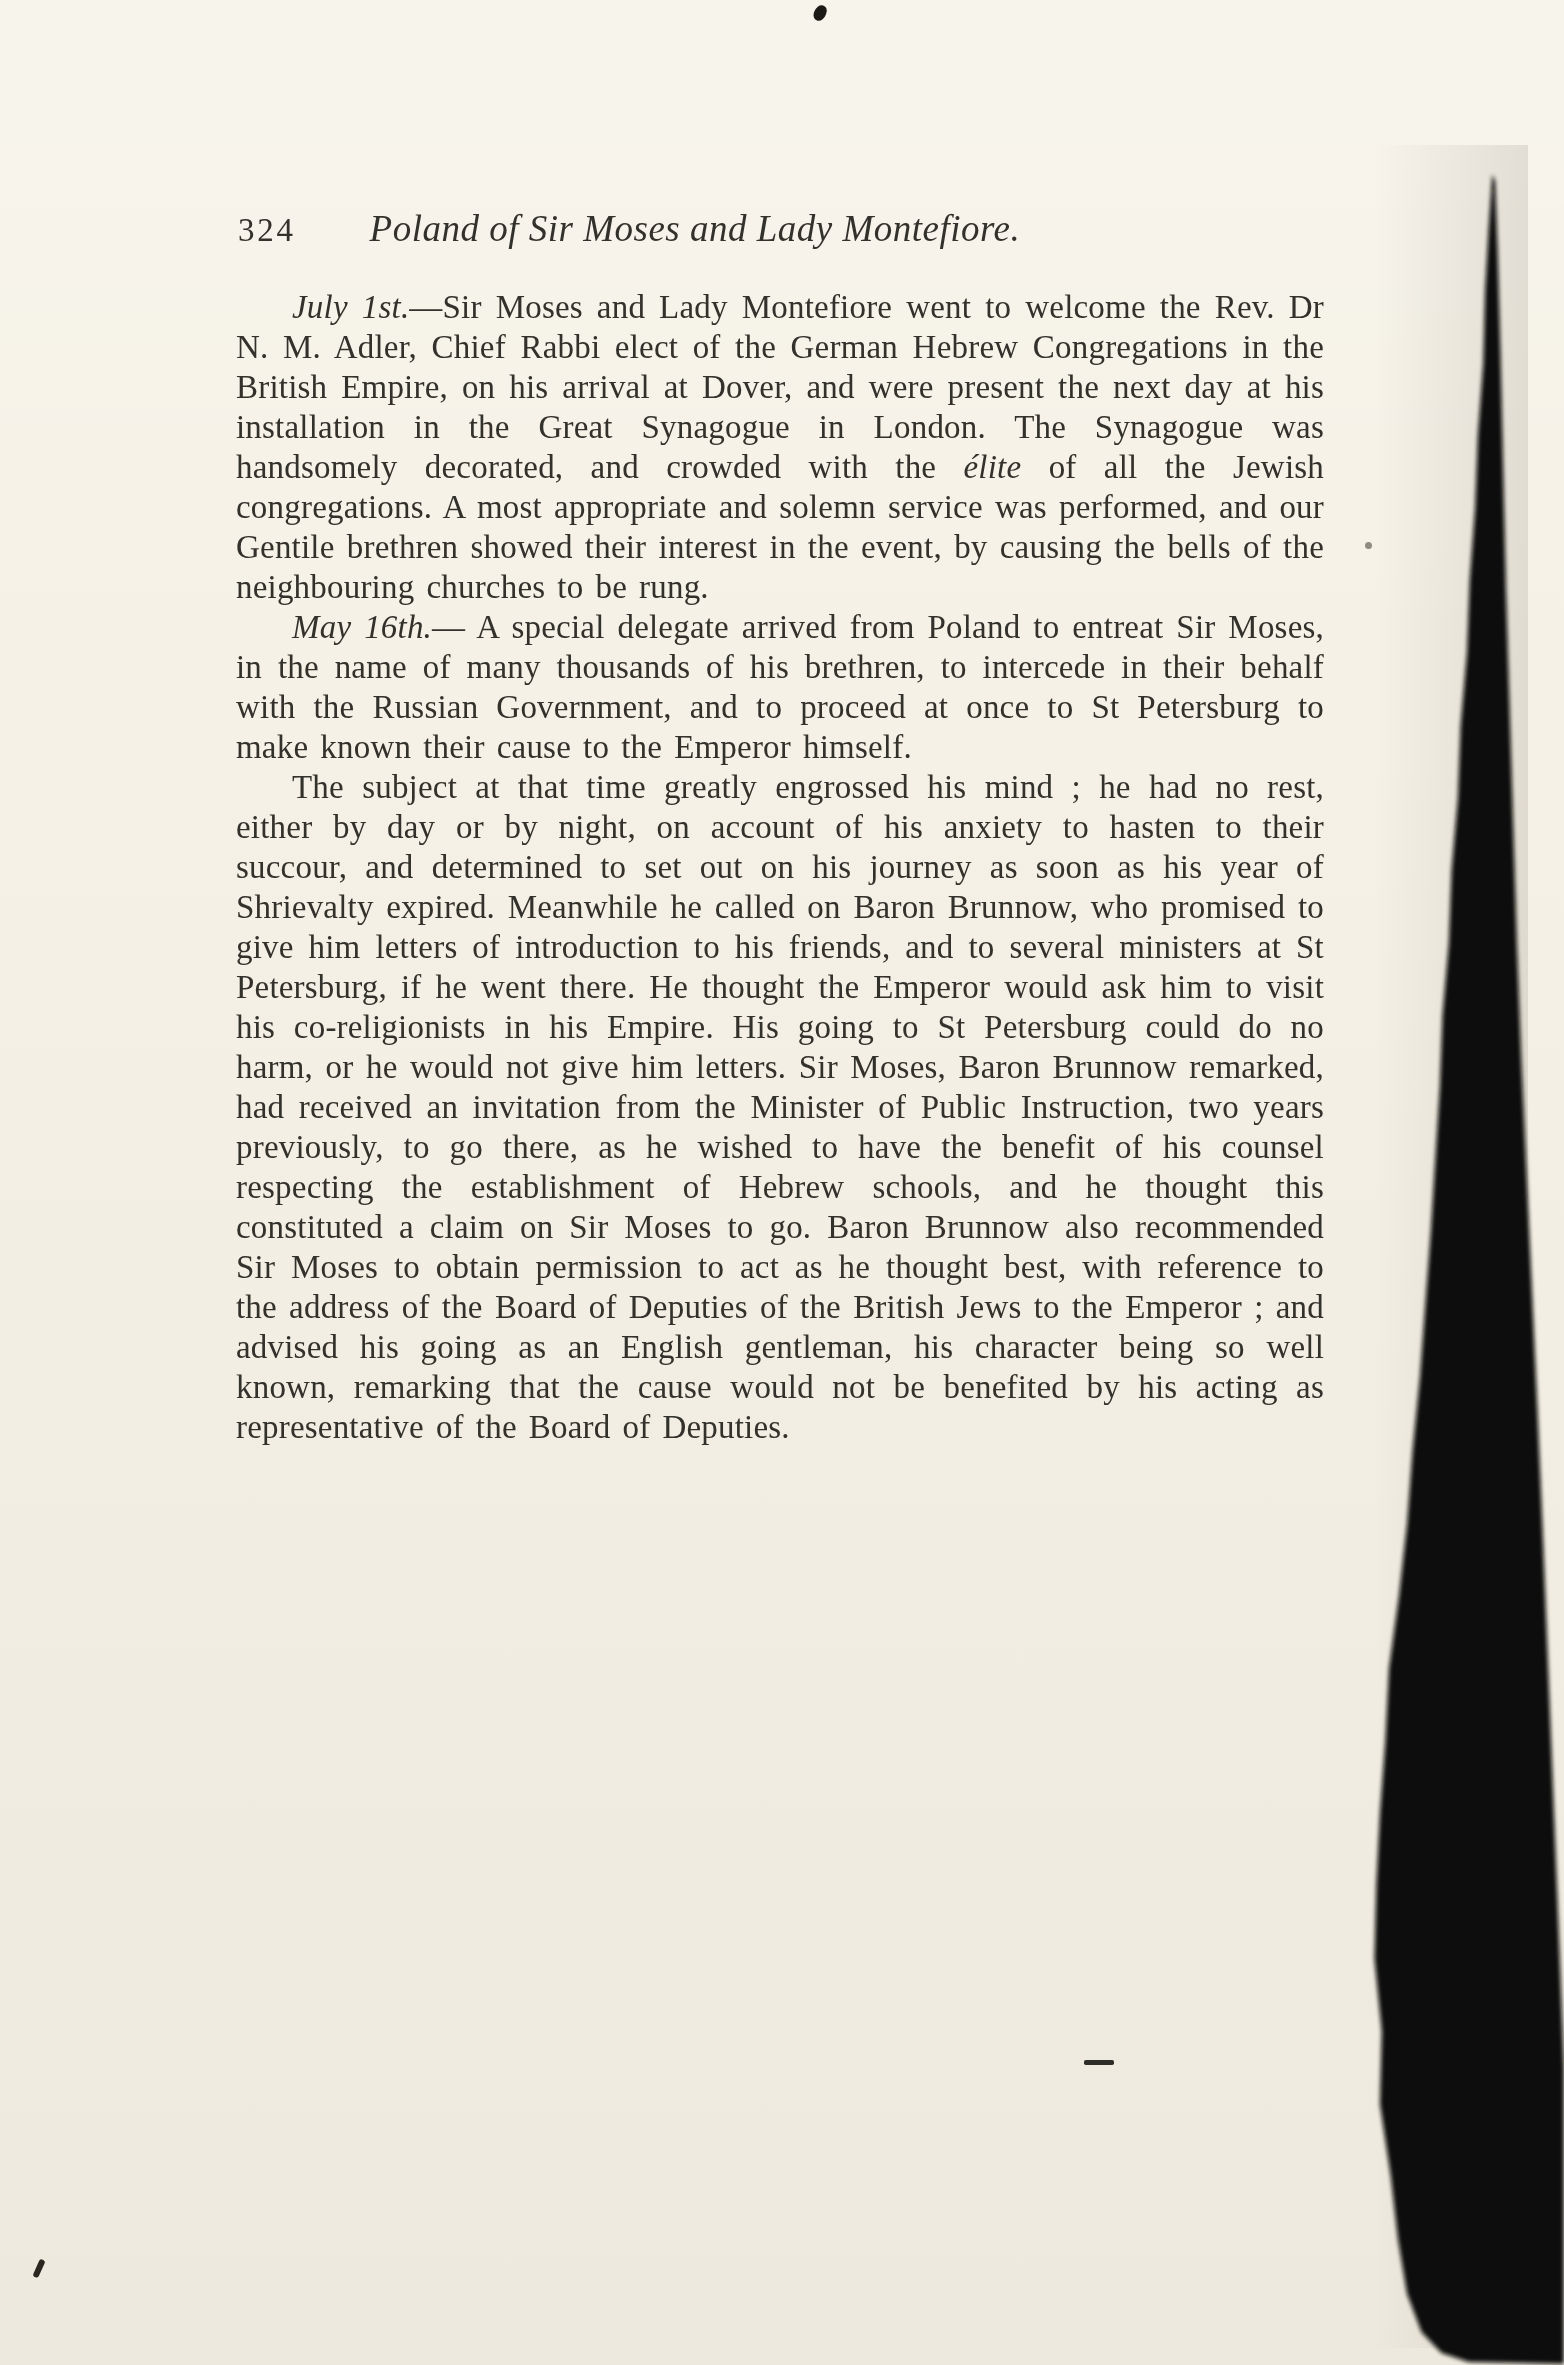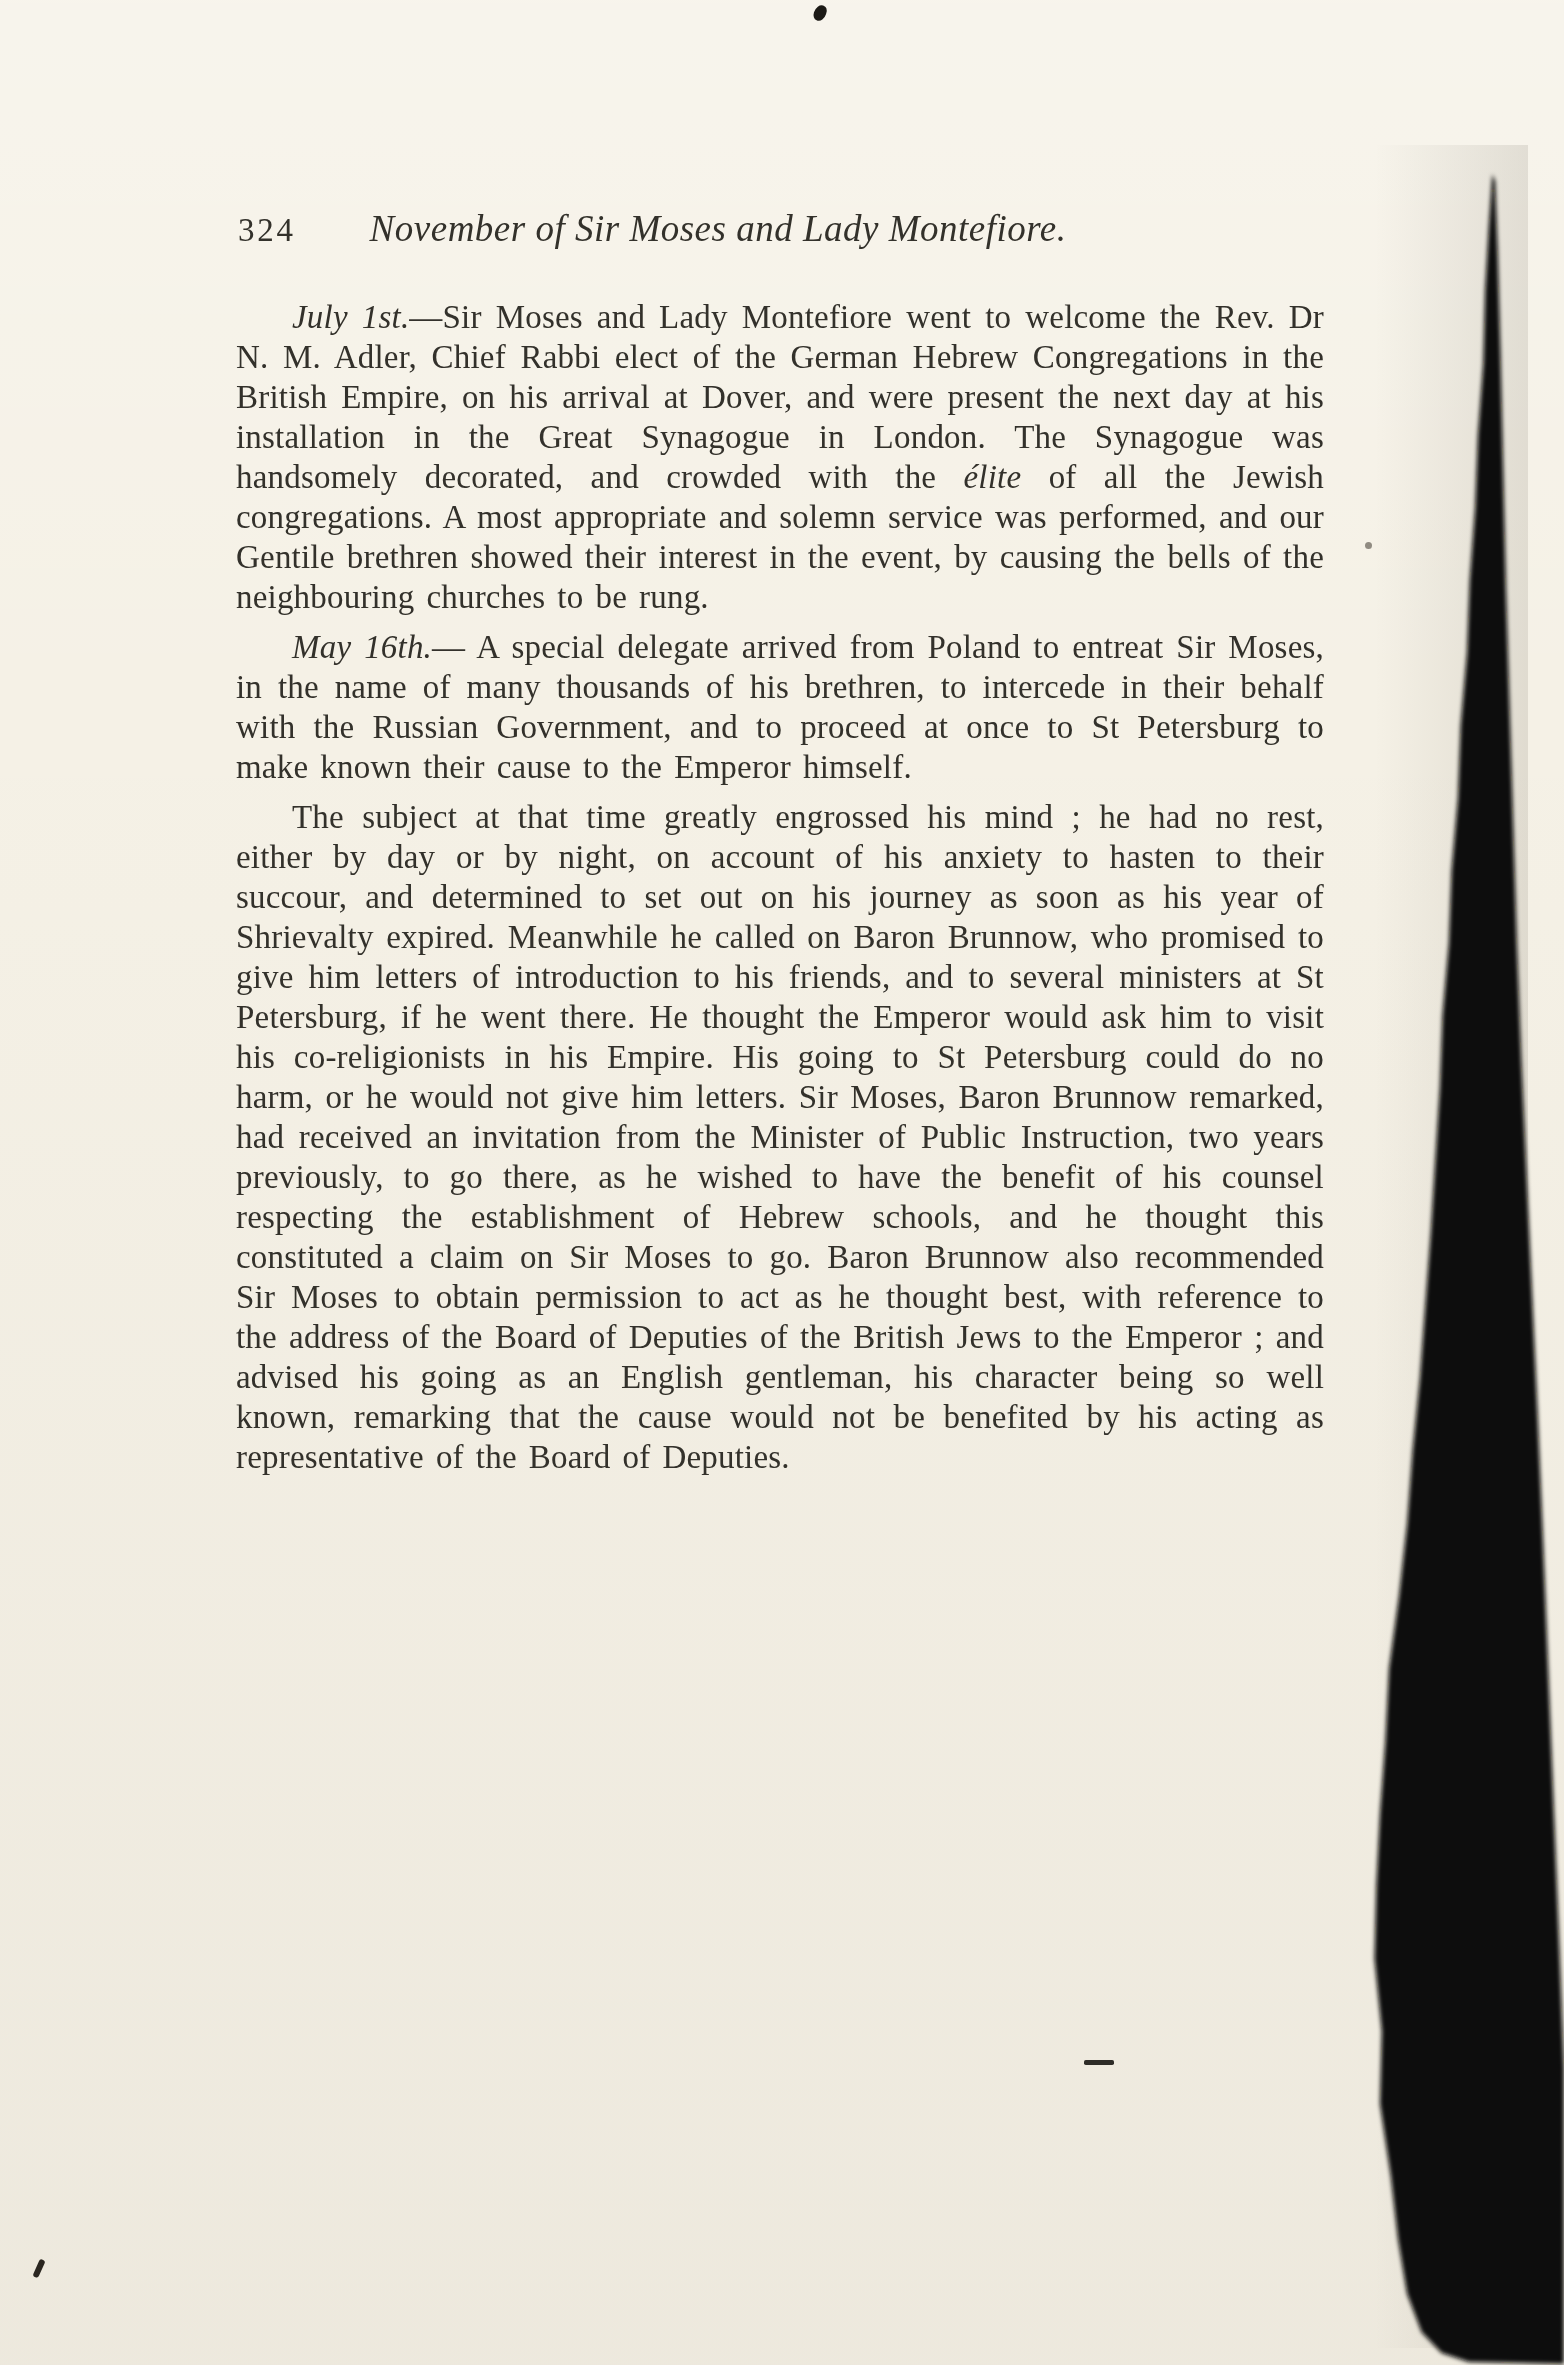--- a/index.html
+++ b/index.html
@@ -33,21 +33,21 @@
     color:var(--ink);white-space:nowrap;
   }
   .pagenum{font-size:33px;letter-spacing:2.7px;}
   .title{font-style:italic;font-size:37px;margin-left:74px;letter-spacing:0.5px;}
   .body{
     position:absolute;top:287px;left:236px;width:1088px;
     font-size:33px;line-height:40px;color:var(--ink);
     text-align:justify;letter-spacing:0.2px;word-spacing:3.6px;
   }
   .body p{margin:0;}
-  .body p.indent{text-indent:56px;margin-top:10px;}
+  .body p.indent{text-indent:56px;}
   .em{font-style:italic;}
   .speck-top{
     position:absolute;left:814px;top:5.4px;width:11.8px;height:16.3px;
     background:#1c1a16;border-radius:60% 40% 55% 45%;transform:rotate(18deg);
   }
   .speck-bottom{
     position:absolute;left:36px;top:2259px;width:6.3px;height:19px;
     background:#2a2620;border-radius:2.7px;transform:rotate(24deg);
   }
   .speck-right{
@@ -83,21 +83,21 @@
       1678,1170 1673,1040 1669,910 1665,780 1661,650 1658,520 1655,390
       1652,280 1649,200"></polygon>
   </svg>
 
   <div class="speck-top"></div>
   <div class="speck-bottom"></div>
   <div class="speck-right"></div>
   <div class="underline-mark"></div>
 
   <div class="header">
-    <span class="pagenum">324</span><span class="title">November of Sir Moses and Lady Montefiore.</span>
+    <span class="pagenum">324</span><span class="title">Poland of Sir Moses and Lady Montefiore.</span>
   </div>
 
   <div class="body">
     <p class="indent"><span class="em">July 1st.</span><span>—Sir Moses and Lady Montefiore went to welcome the Rev. Dr N. M. Adler, Chief Rabbi elect of the German Hebrew Congregations in the British Empire, on his arrival at Dover, and were present the next day at his installation in the Great Synagogue in London. The Synagogue was handsomely decorated, and crowded with the </span><span class="em">élite</span><span> of all the Jewish congregations. A most appropriate and solemn service was performed, and our Gentile brethren showed their interest in the event, by causing the bells of the neighbouring churches to be rung.</span></p>
     <p class="indent"><span class="em">May 16th.</span><span>— A special delegate arrived from Poland to entreat Sir Moses, in the name of many thousands of his brethren, to intercede in their behalf with the Russian Government, and to proceed at once to St Petersburg to make known their cause to the Emperor himself.</span></p>
     <p class="indent"><span>The subject at that time greatly engrossed his mind ; he had no rest, either by day or by night, on account of his anxiety to hasten to their succour, and determined to set out on his journey as soon as his year of Shrievalty expired. Meanwhile he called on Baron Brunnow, who promised to give him letters of introduction to his friends, and to several ministers at St Petersburg, if he went there. He thought the Emperor would ask him to visit his co-religionists in his Empire. His going to St Petersburg could do no harm, or he would not give him letters. Sir Moses, Baron Brunnow remarked, had received an invitation from the Minister of Public Instruction, two years previously, to go there, as he wished to have the benefit of his counsel respecting the establishment of Hebrew schools, and he thought this constituted a claim on Sir Moses to go. Baron Brunnow also recommended Sir Moses to obtain permission to act as he thought best, with reference to the address of the Board of Deputies of the British Jews to the Emperor ; and advised his going as an English gentleman, his character being so well known, remarking that the cause would not be benefited by his acting as representative of the Board of Deputies.</span></p>
   </div>
 
 </div>
 

